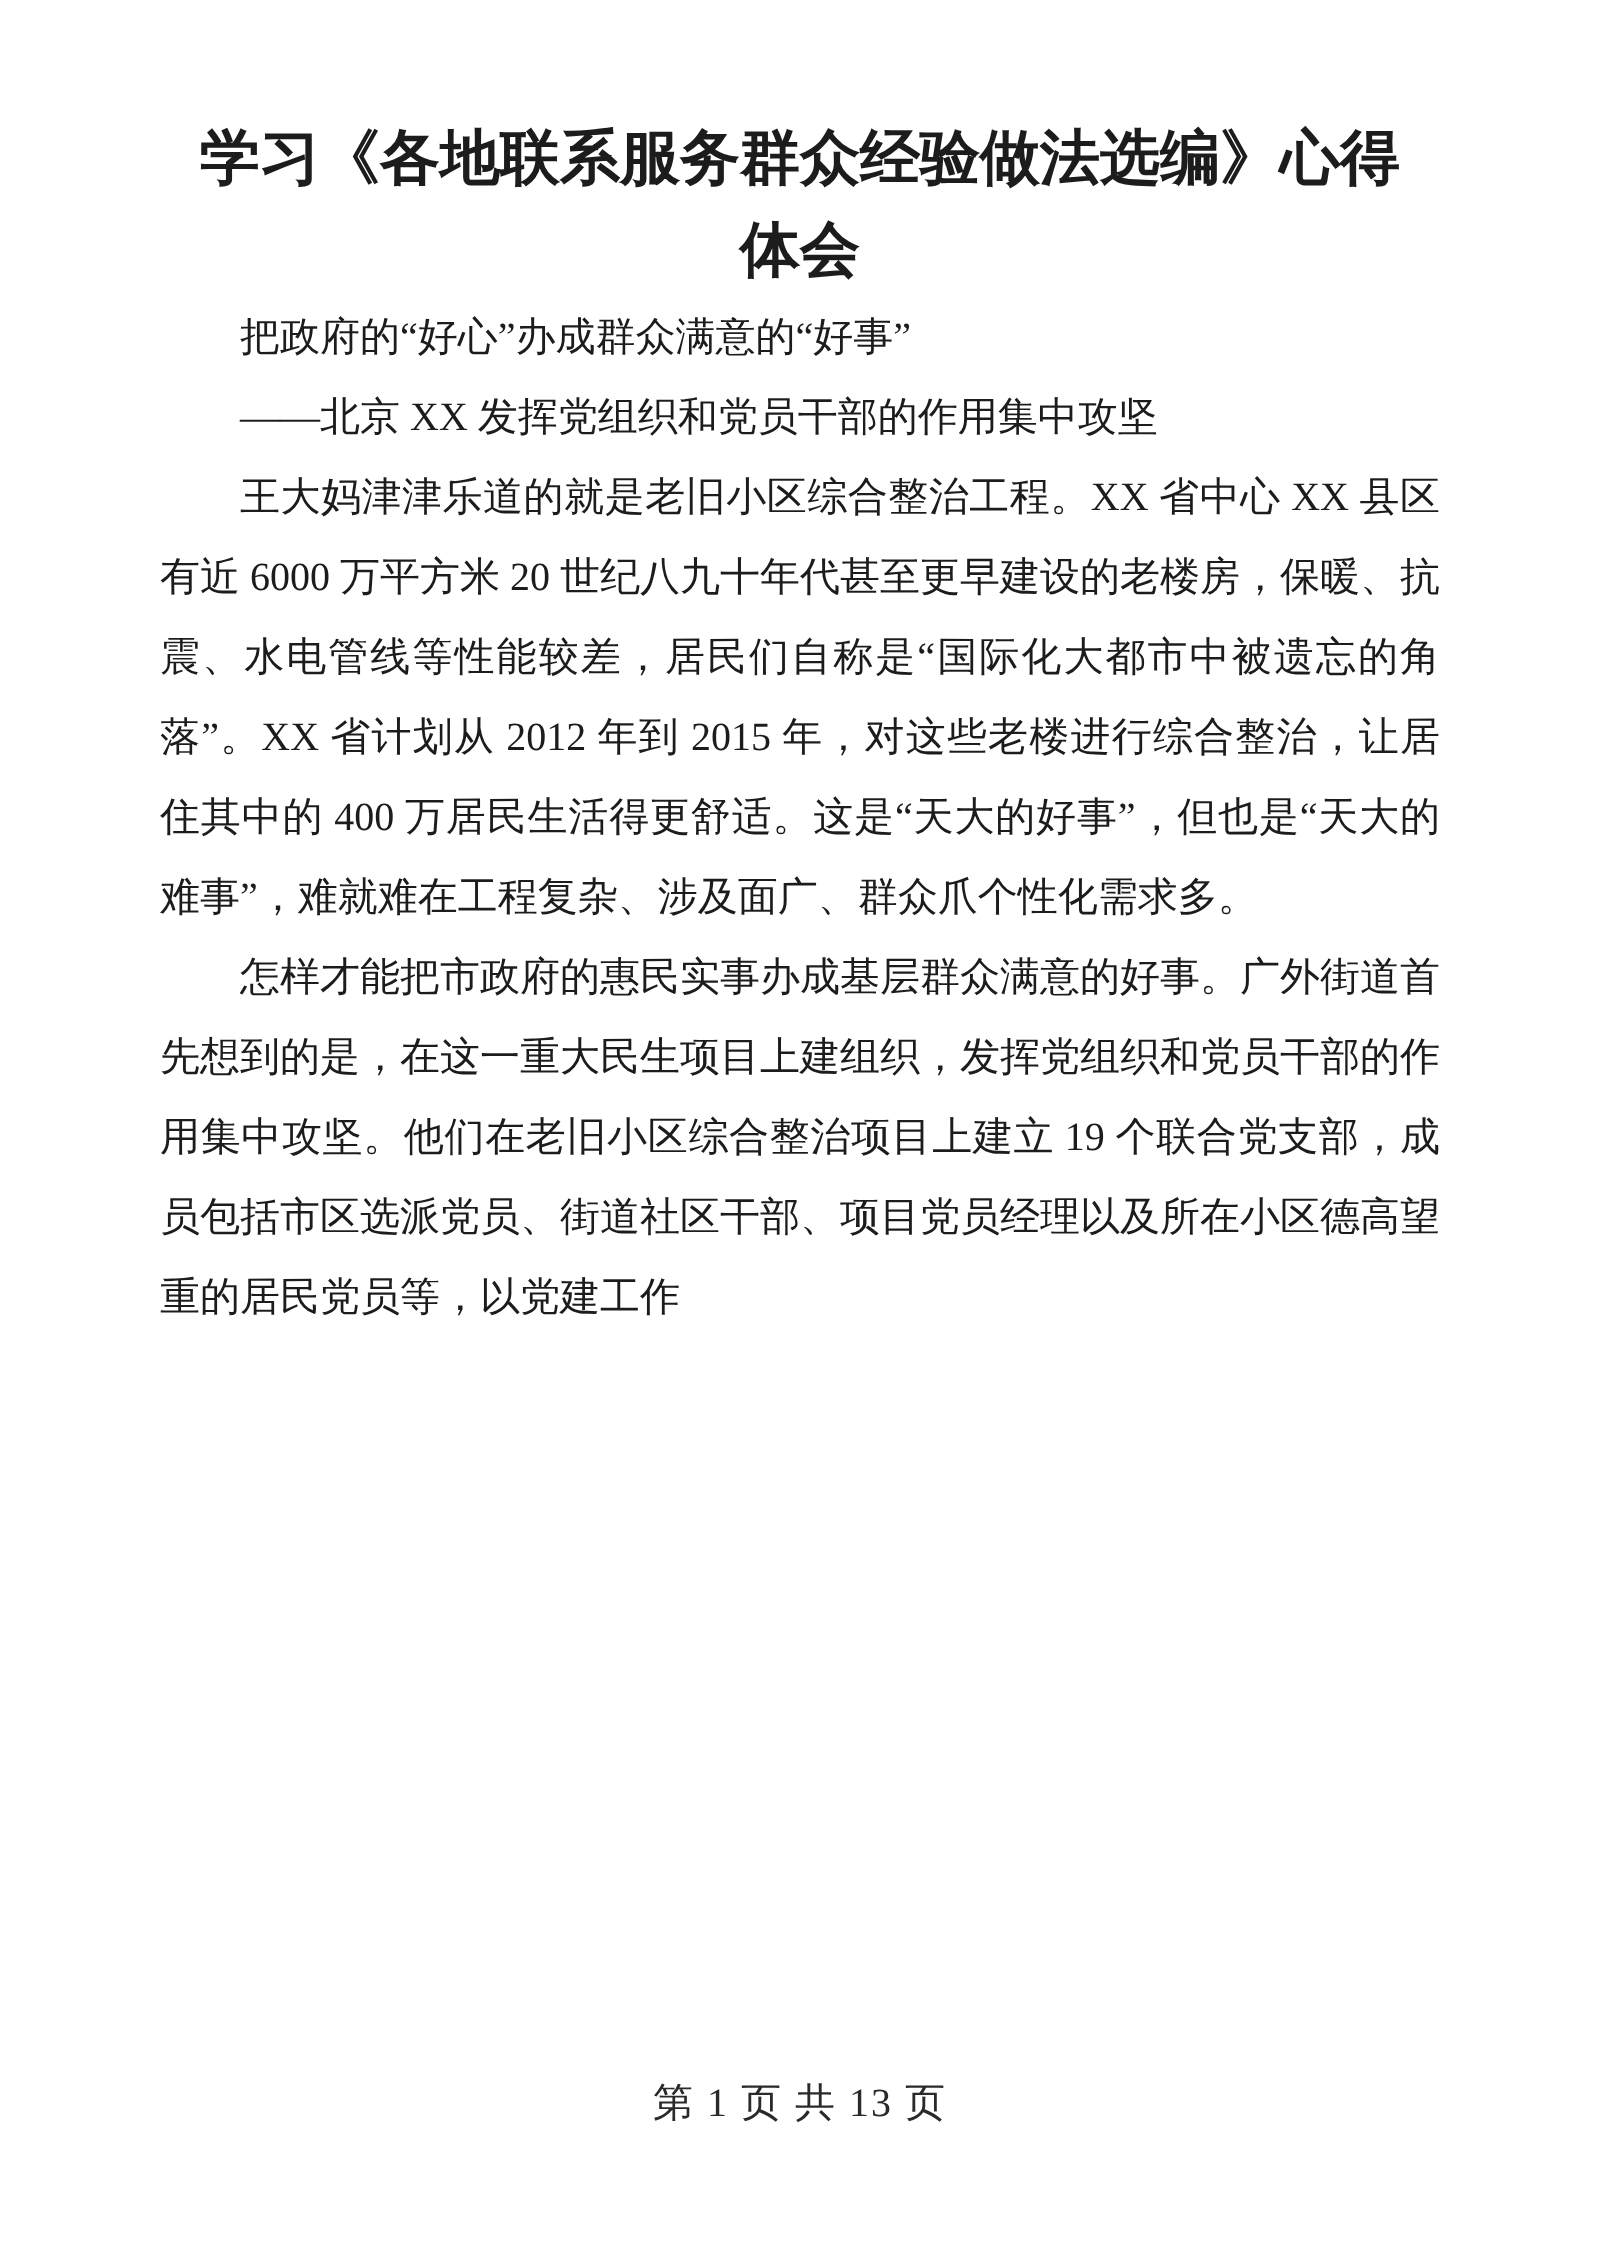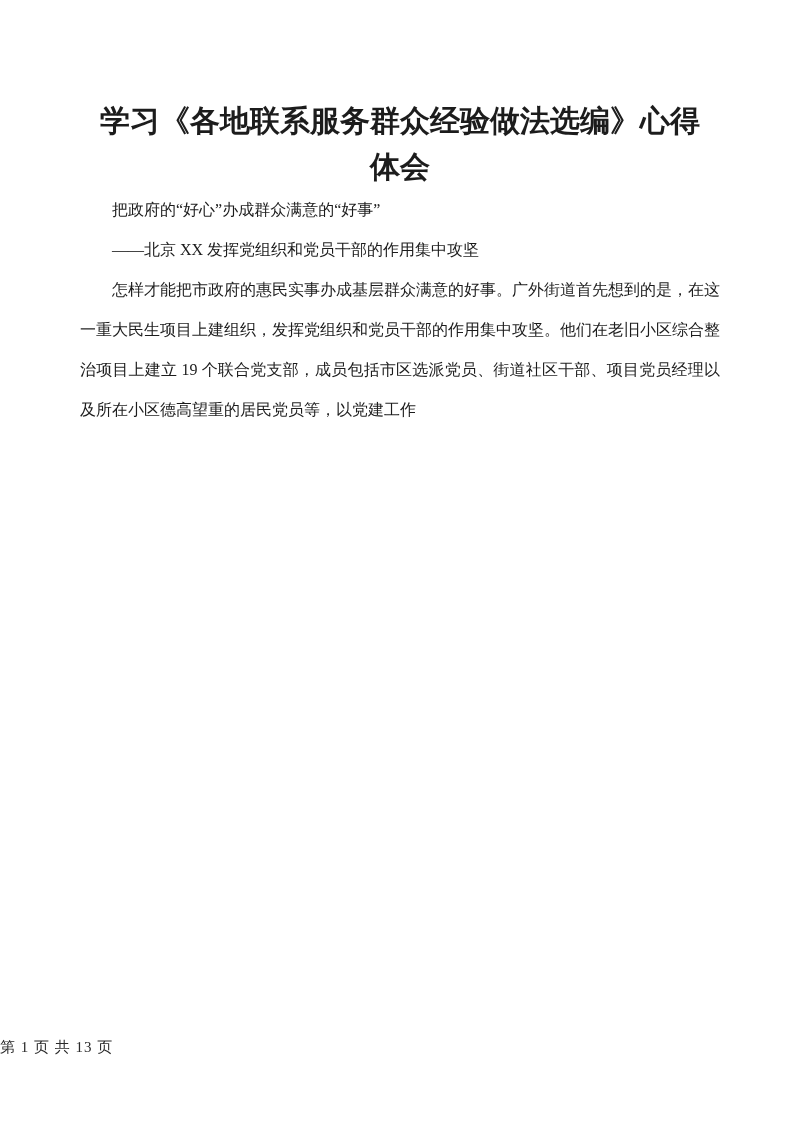--- a/index.html
+++ b/index.html
@@ -14,59 +14,61 @@
     background: #ffffff;
     color: #1c1c1c;
     font-family: "Liberation Serif", "DejaVu Serif", serif;
     overflow: hidden;
     box-sizing: border-box;
   }
   .content {
     padding: 0 80px;
   }
   .doc-title {
-    margin: 98px auto 0 auto;
+    margin: 57px auto 0 auto;
     max-width: 604px;
     font-size: 30px;
     font-weight: bold;
     line-height: 46px;
     text-align: center;
     letter-spacing: 0;
   }
   .doc-body {
     margin-top: 0;
   }
   .doc-body p {
     margin: 0;
-    font-size: 16px;
+    font-size: 20px;
     line-height: 40px;
     text-align: justify;
     text-indent: 2em;
     word-break: break-all;
   }
   .page-footer {
     position: absolute;
     top: 1038px;
     left: 0;
     width: 100%;
-    font-size: 15px;
+    text-align: center;
+    font-size: 20px;
     color: #2a2a2a;
     letter-spacing: 1px;
   }
 </style>
 </head>
 <body>
 
 <div class="page">
   <div class="content">
 
     <h1 class="doc-title">学习《各地联系服务群众经验做法选编》心得体会</h1>
 
     <div class="doc-body">
       <p>把政府的“好心”办成群众满意的“好事”</p>
       <p>——北京 XX 发挥党组织和党员干部的作用集中攻坚</p>
+      <p>王大妈津津乐道的就是老旧小区综合整治工程。XX 省中心 XX 县区有近 6000 万平方米 20 世纪八九十年代甚至更早建设的老楼房，保暖、抗震、水电管线等性能较差，居民们自称是“国际化大都市中被遗忘的角落”。XX 省计划从 2012 年到 2015 年，对这些老楼进行综合整治，让居住其中的 400 万居民生活得更舒适。这是“天大的好事”，但也是“天大的难事”，难就难在工程复杂、涉及面广、群众爪个性化需求多。</p>
       <p>怎样才能把市政府的惠民实事办成基层群众满意的好事。广外街道首先想到的是，在这一重大民生项目上建组织，发挥党组织和党员干部的作用集中攻坚。他们在老旧小区综合整治项目上建立 19 个联合党支部，成员包括市区选派党员、街道社区干部、项目党员经理以及所在小区德高望重的居民党员等，以党建工作</p>
     </div>
 
   </div>
 
   <div class="page-footer">第 1 页 共 13 页</div>
 </div>
 
 </body></html>

